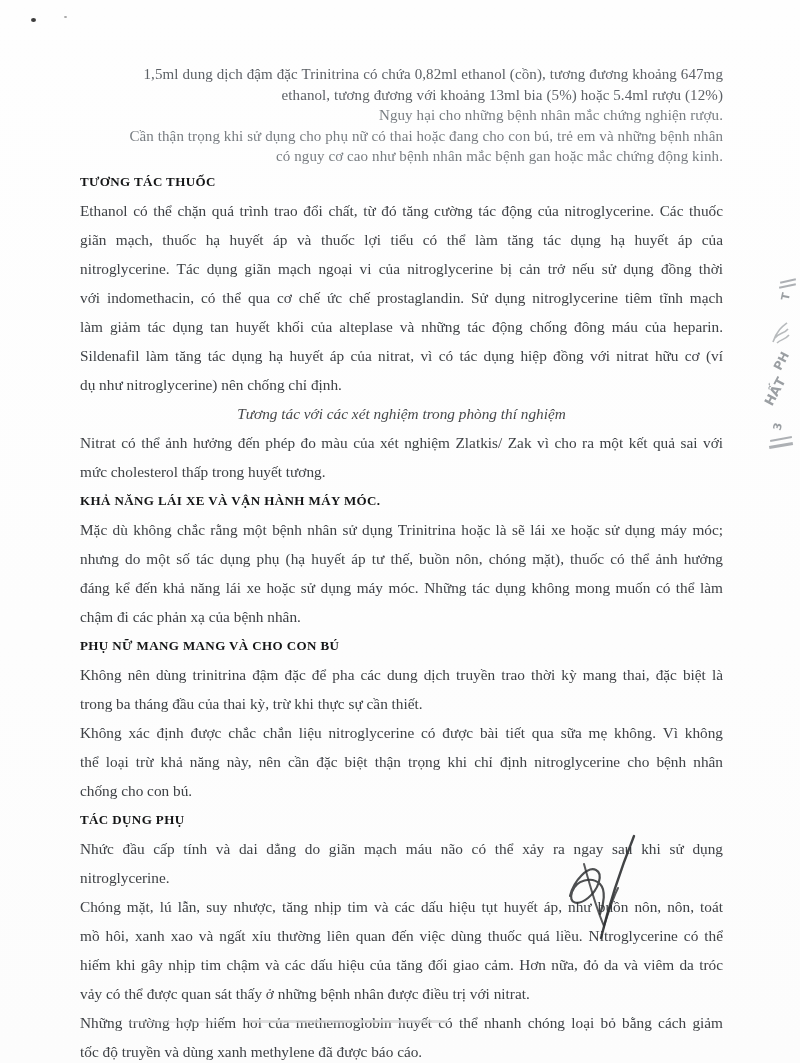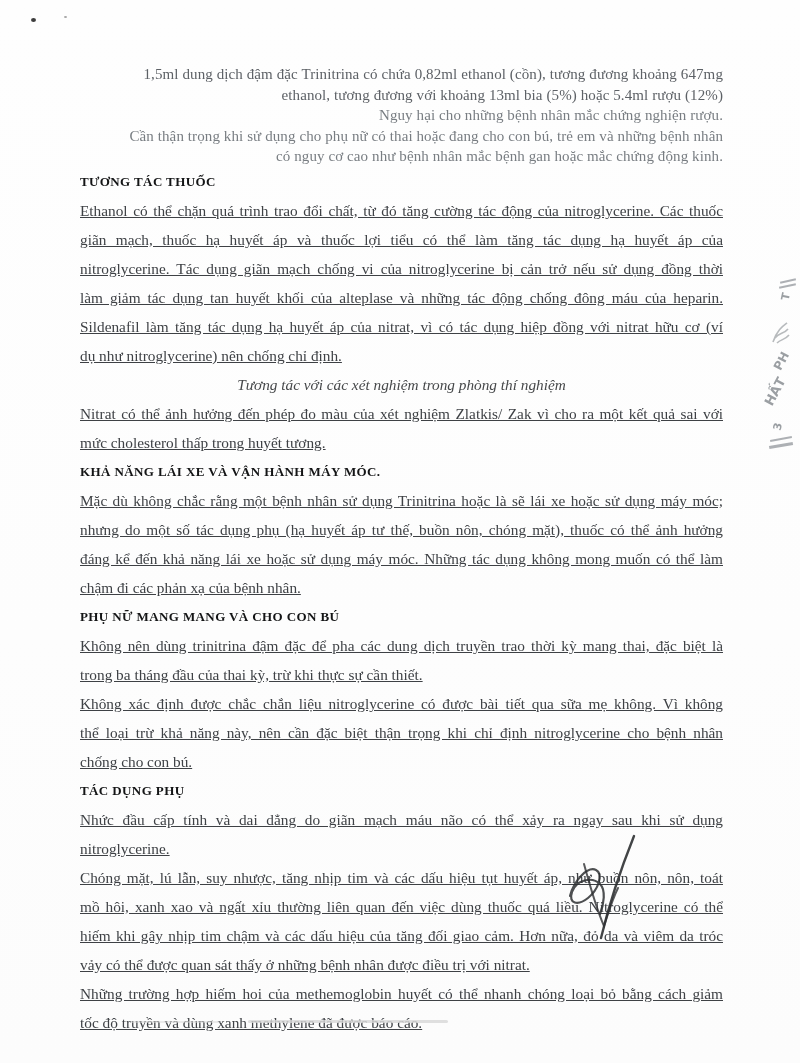--- a/index.html
+++ b/index.html
@@ -14,21 +14,21 @@
     color:#3f4245;
   }
   .intro{font-size:15px;line-height:20.6px;color:#5d6166;letter-spacing:.1px;}
   .intro .line{text-align:right;}
   .intro .line.faded{color:#787d82;}
   .heading{
     font-weight:bold;font-size:13px;line-height:29px;color:#141516;
     letter-spacing:.4px;text-align:left;
   }
   .para{font-size:15.3px;line-height:29px;color:#3e4145;}
-  .para .line{text-align:justify;text-align-last:justify;text-decoration:underline;}
+  .para .line{text-align:justify;text-align-last:justify;}
   .para .line.final{text-align:justify;text-align-last:auto;}
   .italic-sub{font-style:italic;font-size:15.3px;line-height:29px;color:#46484a;text-align:center;}
   
   .stamp{position:absolute;right:0;top:272px;width:48px;height:190px;color:#83888d;}
   .stamp .frag{position:absolute;font-family:"DejaVu Sans",sans-serif;font-weight:bold;opacity:.8;white-space:nowrap;}
   .stamp .bar{position:absolute;background:#8a8f94;opacity:.7;}
   
   .speck{position:absolute;background:#3c3c3c;border-radius:50%;}
   .smudge{position:absolute;background:#d7d7d7;opacity:.8;border-radius:2px;}
   .sig{position:absolute;left:548px;top:834px;width:110px;height:110px;pointer-events:none;}
@@ -43,21 +43,22 @@
         <div class="line">1,5ml dung dịch đậm đặc Trinitrina có chứa 0,82ml ethanol (cồn), tương đương khoảng 647mg</div>
         <div class="line">ethanol, tương đương với khoảng 13ml bia (5%) hoặc 5.4ml rượu (12%)</div>
         <div class="line faded">Nguy hại cho những bệnh nhân mắc chứng nghiện rượu.</div>
         <div class="line faded">Cần thận trọng khi sử dụng cho phụ nữ có thai hoặc đang cho con bú, trẻ em và những bệnh nhân</div>
         <div class="line faded">có nguy cơ cao như bệnh nhân mắc bệnh gan hoặc mắc chứng động kinh.</div>
       </div>
       <div class="heading">TƯƠNG TÁC THUỐC</div>
       <div class="para">
         <div class="line">Ethanol có thể chặn quá trình trao đổi chất, từ đó tăng cường tác động của nitroglycerine. Các thuốc</div>
         <div class="line">giãn mạch, thuốc hạ huyết áp và thuốc lợi tiểu có thể làm tăng tác dụng hạ huyết áp của</div>
-        <div class="line">nitroglycerine. Tác dụng giãn mạch chống vi của nitroglycerine bị cản trở nếu sử dụng đồng thời</div>
+        <div class="line">nitroglycerine. Tác dụng giãn mạch ngoại vi của nitroglycerine bị cản trở nếu sử dụng đồng thời</div>
+        <div class="line">với indomethacin, có thể qua cơ chế ức chế prostaglandin. Sử dụng nitroglycerine tiêm tĩnh mạch</div>
         <div class="line">làm giảm tác dụng tan huyết khối của alteplase và những tác động chống đông máu của heparin.</div>
         <div class="line">Sildenafil làm tăng tác dụng hạ huyết áp của nitrat, vì có tác dụng hiệp đồng với nitrat hữu cơ (ví</div>
         <div class="line final">dụ như nitroglycerine) nên chống chỉ định.</div>
       </div>
       <div class="italic-sub">Tương tác với các xét nghiệm trong phòng thí nghiệm</div>
       <div class="para">
         <div class="line">Nitrat có thể ảnh hưởng đến phép đo màu của xét nghiệm Zlatkis/ Zak vì cho ra một kết quả sai với</div>
         <div class="line final">mức cholesterol thấp trong huyết tương.</div>
       </div>
       <div class="heading">KHẢ NĂNG LÁI XE VÀ VẬN HÀNH MÁY MÓC.</div>

